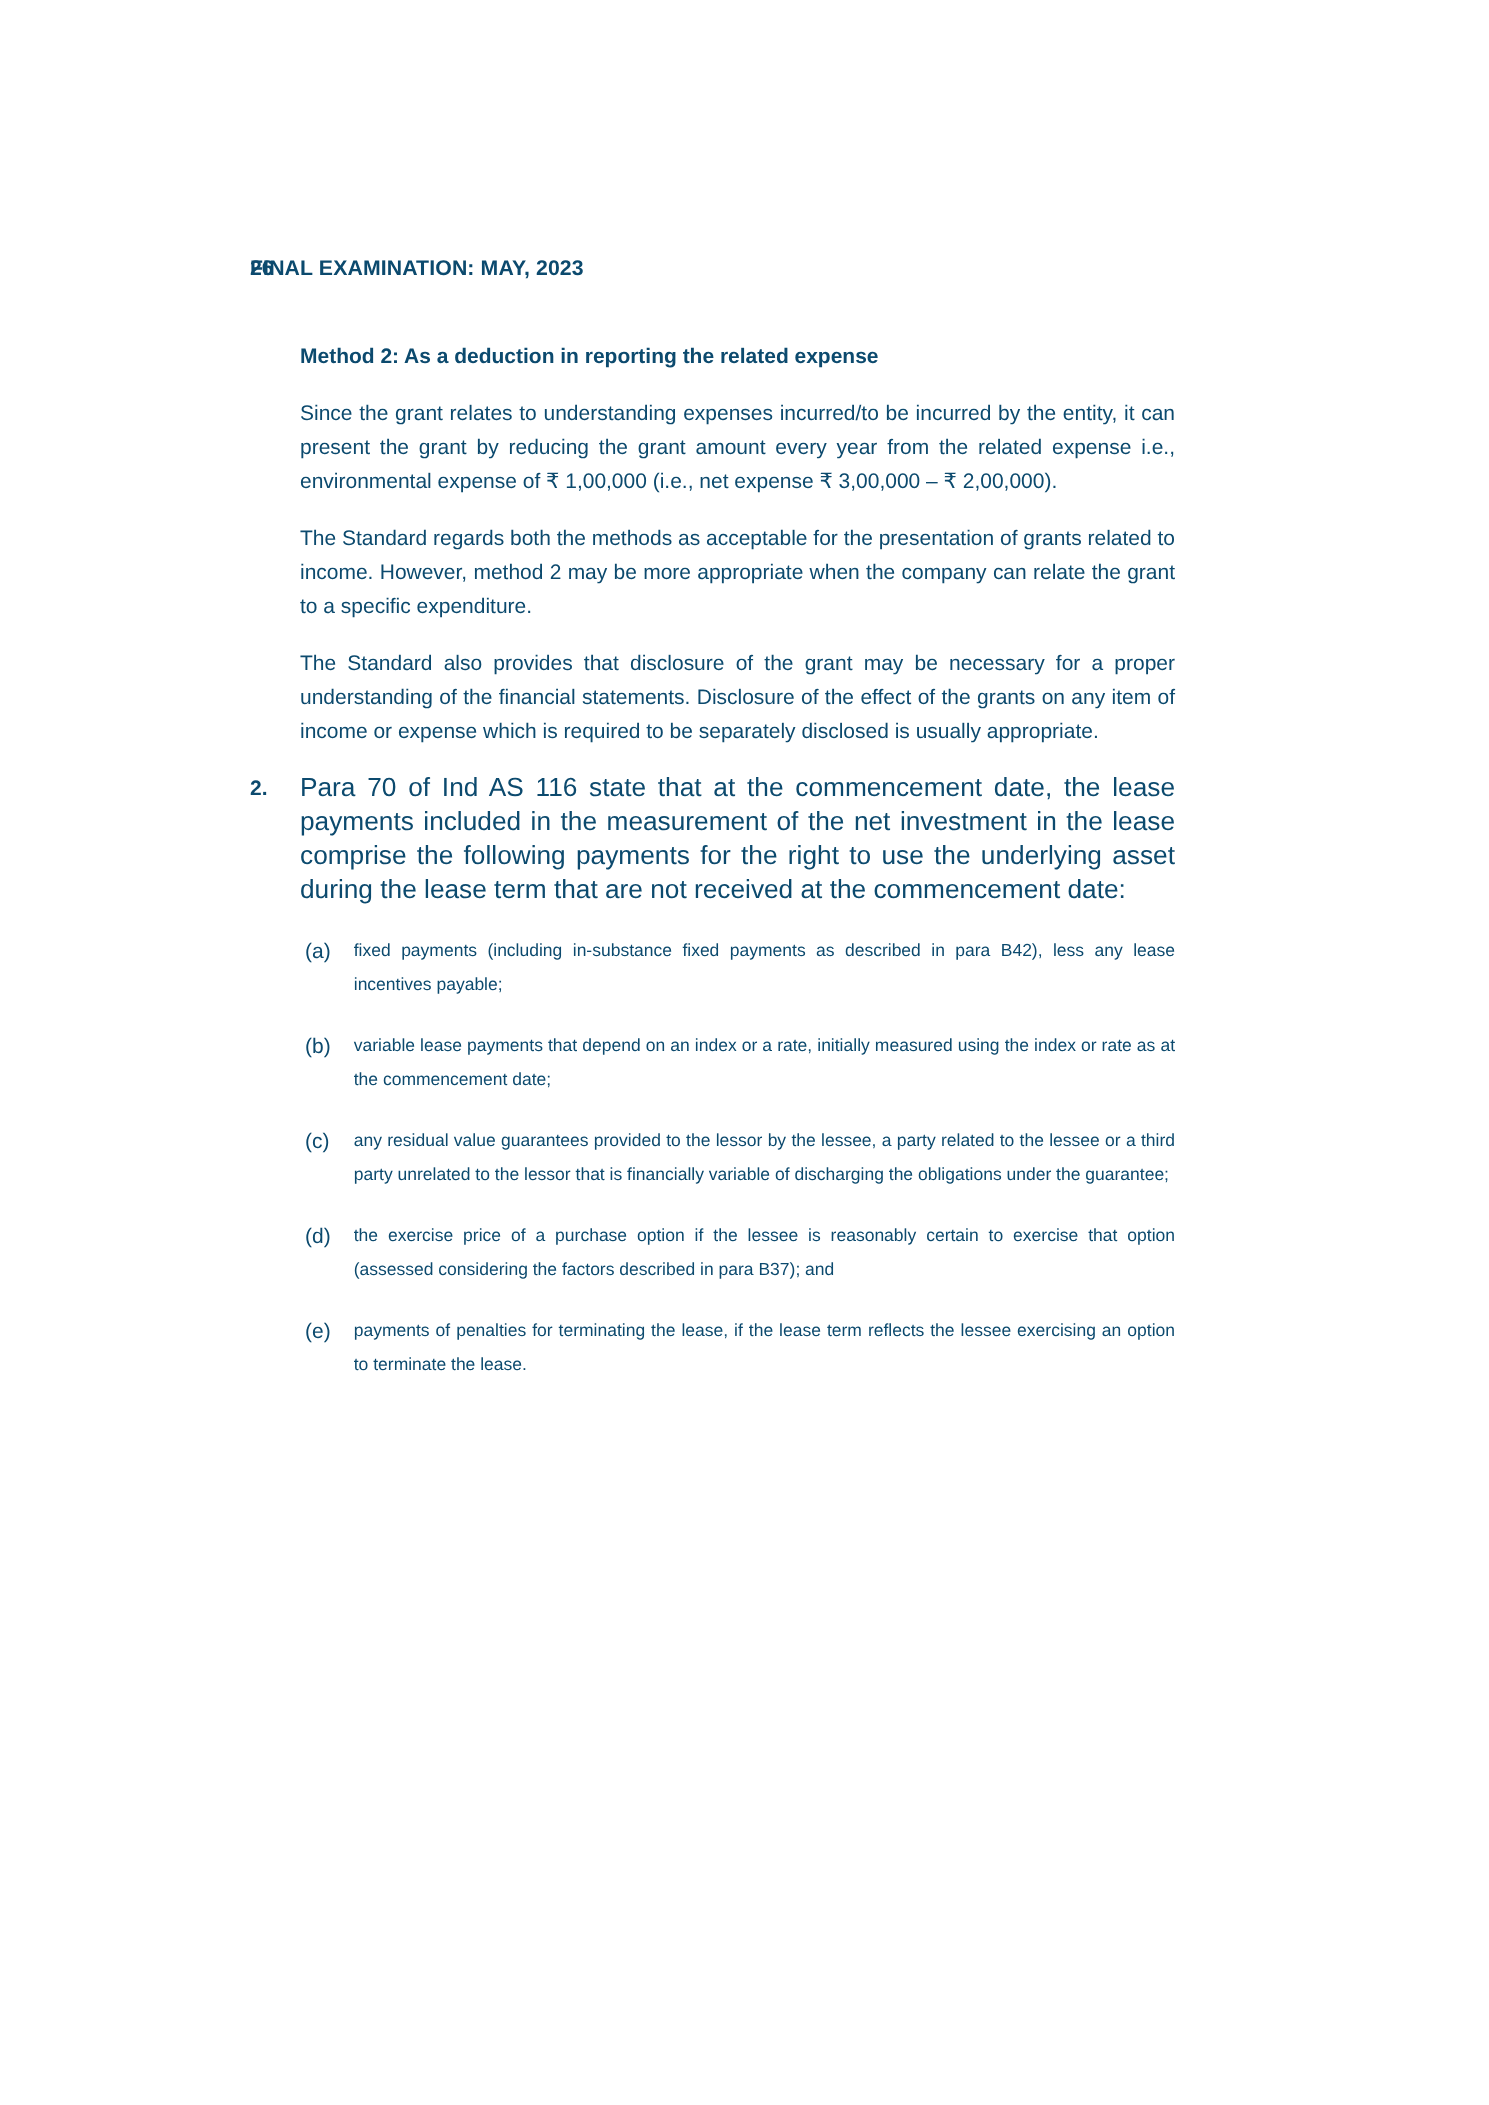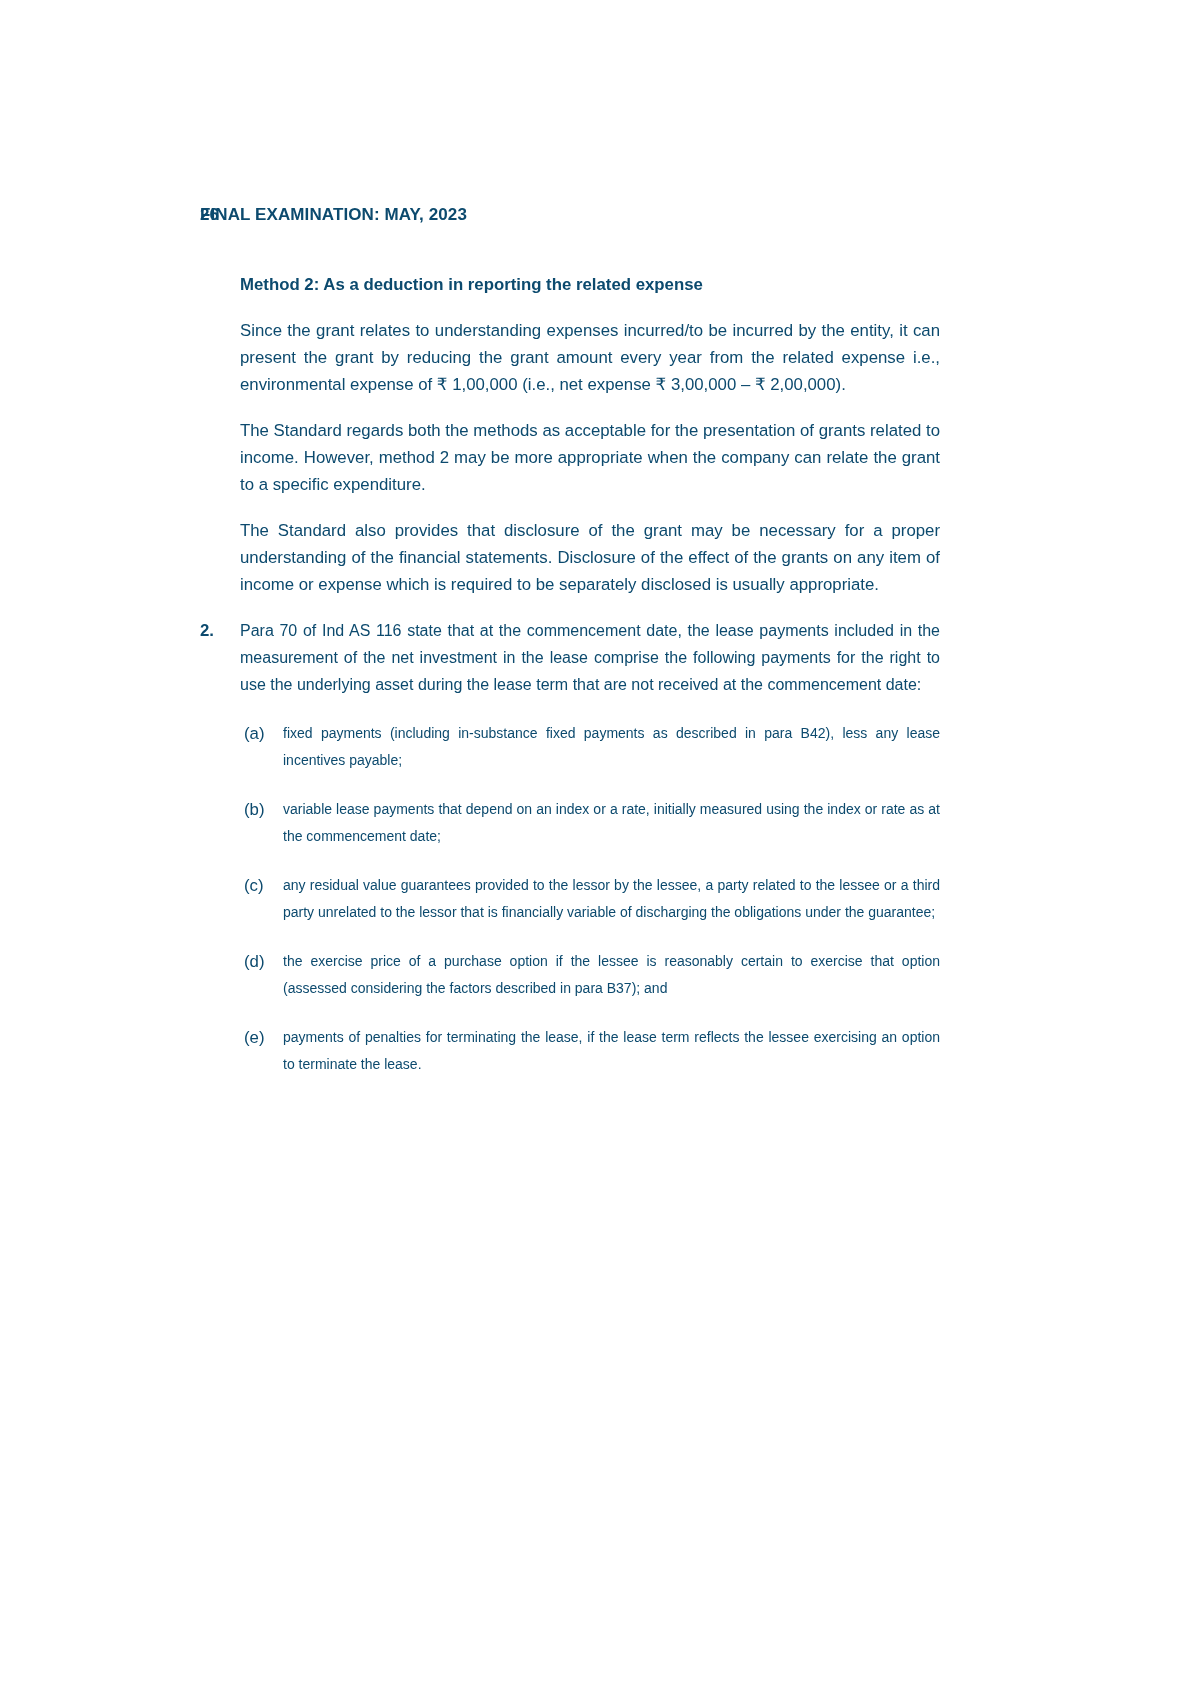--- a/index.html
+++ b/index.html
@@ -67,21 +67,21 @@
     font-weight: bold;
     font-size: 16.8px;
     line-height: 27px;
   }
   .num-body {
     flex: 1 1 auto;
     width: 700px;
   }
   .num-body > p.lead {
     margin: 0 0 22px 0;
-    font-size: 16px;
+    font-size: 21px;
     line-height: 27px;
     text-align: justify;
   }
   .subitem {
     display: flex;
     margin: 0 0 22px 4px;
   }
   .subitem:last-child { margin-bottom: 0; }
   .sub-label {
     flex: 0 0 39px;

